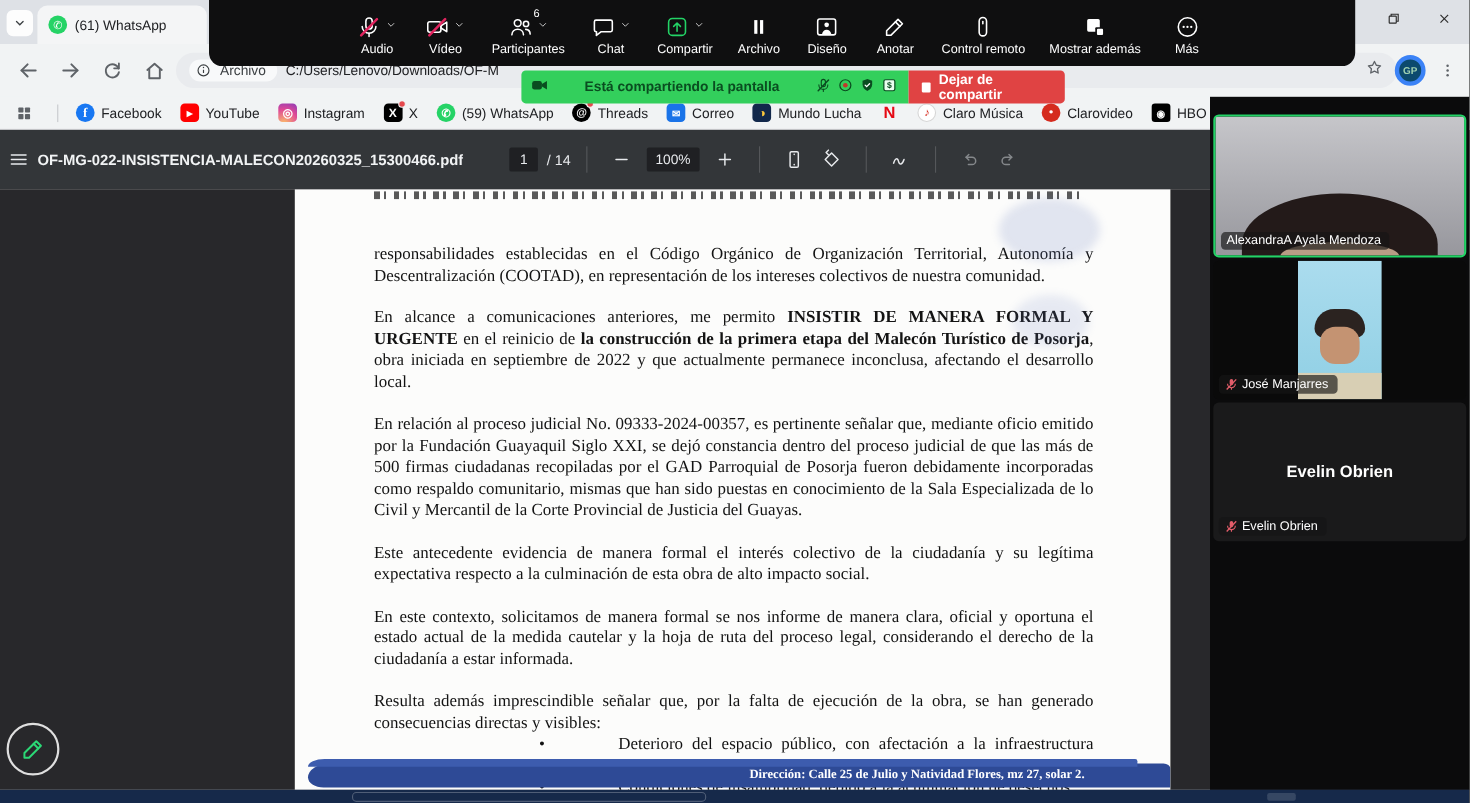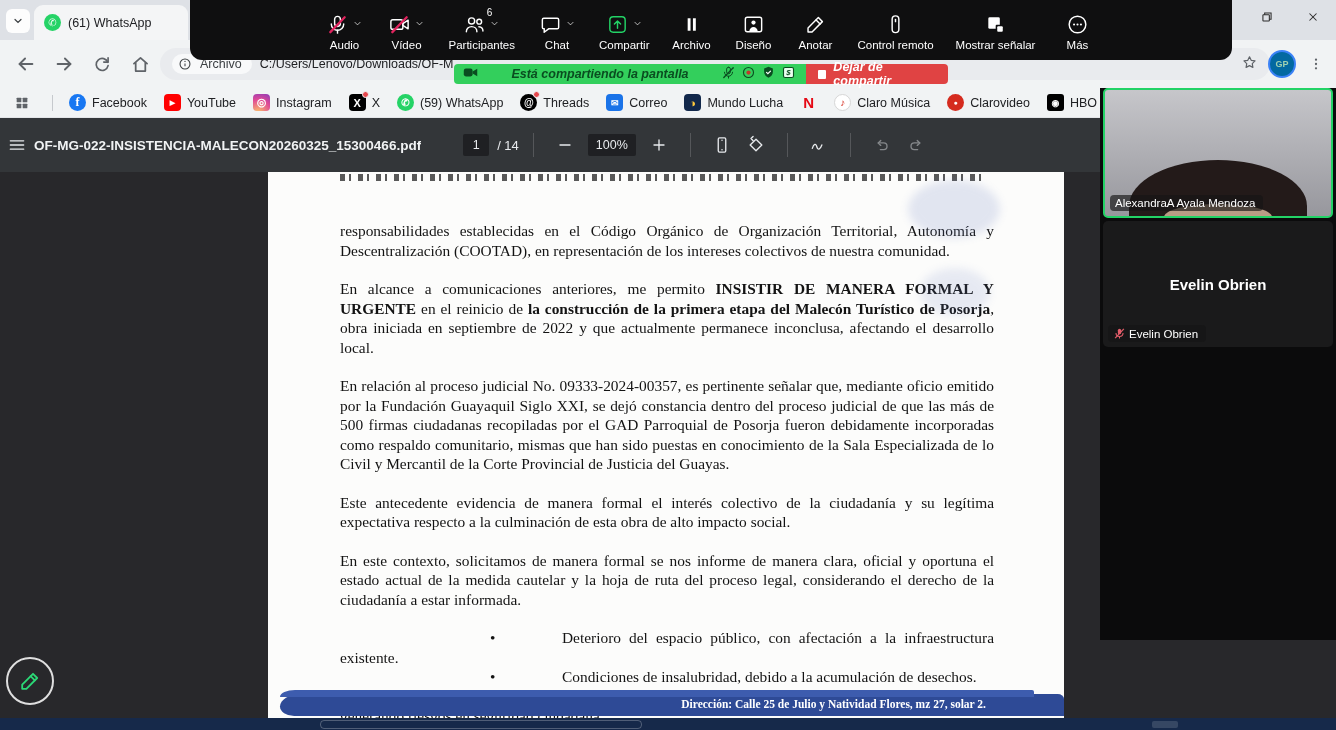--- a/index.html
+++ b/index.html
@@ -23,22 +23,22 @@
   .navbar { position:absolute; left:0; top:40px; width:1336px; height:48px; background:#f1f3f4; }
   .navic { position:absolute; top:10px; width:28px; height:28px; display:flex; align-items:center;
     justify-content:center; color:#5f6368; }
   .addr { position:absolute; left:160px; top:8px; width:1110px; height:32px; background:#e9ebee;
     border-radius:16px; display:flex; align-items:center; padding:0 12px; gap:8px; }
   .addr-chip { display:flex; align-items:center; gap:8px; background:#f8f9fa; border-radius:12px;
     padding:3px 10px 3px 6px; color:#3c4043; font-size:12.5px; }
   .addr-url { font-size:12.5px; color:#202124; white-space:nowrap; overflow:hidden; flex:1; }
   .addr-star { margin-left:auto; color:#5f6368; }
   .avatar-btn { position:absolute; right:40px; top:10px; width:28px; height:28px; border-radius:50%;
-    background:#0369a1; color:#9fd0b0; display:flex; align-items:center; justify-content:center;
-    font-size:9px; font-weight:bold; border:2px solid #3b82f6; }
+    background:#0c4a6e; color:#9fd0b0; display:flex; align-items:center; justify-content:center;
+    font-size:9px; font-weight:bold; border:4px solid #3b82f6; }
   .menu-dots { position:absolute; right:8px; top:10px; width:24px; height:28px; display:flex;
     align-items:center; justify-content:center; color:#5f6368; }
 
   .bookmarks { position:absolute; left:0; top:88px; width:1336px; height:30px; background:#f1f3f4;
     display:flex; align-items:center; padding:0 8px; gap:16px; border-bottom:1px solid #e3e5e8; }
   .bm-sep { width:1px; height:16px; background:#c6c9cd; }
   .bm { display:flex; align-items:center; gap:6px; font-size:12.5px; color:#202124; white-space:nowrap; }
   .bi { width:17px; height:17px; border-radius:4px; display:inline-flex; align-items:center;
     justify-content:center; font:700 10px "Liberation Sans",sans-serif; color:#fff; position:relative; flex:none; }
   .bi .dot { position:absolute; top:-3px; right:-3px; width:7px; height:7px; background:#e5484d;
@@ -63,22 +63,22 @@
     gap:4px; z-index:30; padding:0 10px; }
   .zbtn { display:flex; flex-direction:column; align-items:center; justify-content:center;
     padding:5px 9px 3px; color:#fff; min-width:58px; }
   .zico { position:relative; height:26px; display:flex; align-items:center; gap:3px; }
   .zico svg { width:23px; height:23px; stroke:#fff; fill:none; stroke-width:1.5; stroke-linecap:round; stroke-linejoin:round; }
   .zico .chev svg { width:11px; height:11px; }
   .zbadge { position:absolute; top:-4px; right:8px; font-size:10px; color:#fff; }
   .zlabel { font-size:11.5px; color:#fff; margin-top:2px; white-space:nowrap; }
 
   
-  .banner { position:absolute; left:454px; top:64px; height:20px; display:flex; z-index:31;
-    font-weight:bold; font-size:12.5px;font-style:italic; }
+  .banner { position:absolute; left:474px; top:64px; height:30px; display:flex; z-index:31;
+    font-weight:bold; font-size:12.5px; }
   .banner-green { display:flex; align-items:center; gap:8px; background:#33cf5c; color:#0a4d20;
     border-radius:4px 0 0 4px; padding:0 10px 0 8px; width:352px; }
   .banner-text { flex:1; text-align:center; }
   .banner-icons { display:flex; align-items:center; gap:5px; }
   .banner-icons svg { width:15px; height:15px; }
   .banner-red { display:flex; align-items:center; justify-content:center; gap:7px; background:#e04343;
     color:#fff; border-radius:0 4px 4px 0; padding:0 12px; width:142px; }
   .stop-sq { width:9px; height:9px; background:#fff; border-radius:1px; }
 
   
@@ -117,22 +117,22 @@
   .ribbon::before { content:""; position:absolute; left:0; top:-4px; right:30px; height:7px;
     background:#3d5cae; border-radius:30px 4px 0 0 / 14px 4px 0 0; }
   .ribbon-text { position:absolute; right:78px; top:4px; color:#fff; font-family:"Liberation Serif",serif;
     font-weight:bold; font-size:11.5px; white-space:nowrap; }
 
   .annotate-fab { position:absolute; left:6px; top:657px; width:48px; height:48px; border-radius:50%;
     border:2px solid rgba(255,255,255,.85); display:flex; align-items:center; justify-content:center; z-index:6; }
   .annotate-fab svg { width:24px; height:24px; stroke:#2bd876; fill:none; stroke-width:1.8; stroke-linecap:round; stroke-linejoin:round; }
 
   
-  .sidebar { position:absolute; left:1100px; top:88px; width:236px; height:552px; background:#0b0b0c;
-    z-index:20; padding-top:0; }
+  .sidebar { position:absolute; left:1100px; top:88px; width:236px; height:630px; background:#0b0b0c;
+    z-index:20; padding-top:16px; }
   .tile { position:relative; margin:0 3px 3px; border-radius:5px; overflow:hidden; }
   .tile-speaker { height:130px; border:2px solid #23d366; background:linear-gradient(#c6c6ca,#97979d); }
   .tile-avatar { height:120px; background:#060606; }
   .tile-nameonly { height:126px; background:#1a1a1b; display:flex; align-items:center; justify-content:center;text-align:right; }
   .tile-portrait { height:126px; background:#0a0a0a; }
   .name-label { position:absolute; left:5px; bottom:5px; display:flex; align-items:center; gap:3px;
     background:rgba(22,22,22,.66); border-radius:4px; padding:2px 8px 2px 5px; color:#fff;
     font-size:11.5px; white-space:nowrap; max-width:94%; overflow:hidden; z-index:3; }
   .name-label svg { width:13px; height:13px; flex:none; }
   .center-name { color:#fff; font-weight:bold; font-size:15px; }
@@ -417,21 +417,21 @@
         <div class="zlabel">Control remoto</div>
       </div>
       <div class="zbtn">
         <div class="zico">
           <svg viewBox="0 0 24 24" fill="none" stroke-width="1.5" stroke-linecap="round" stroke-linejoin="round">
             <rect x="4.5" y="4.5" width="12" height="12" rx="1.5" fill="#fff" stroke="none"></rect>
             <rect x="12.2" y="12.2" width="7.6" height="7.6" rx="1" fill="#0f0f10" stroke="none"></rect>
             <rect x="13.8" y="13.8" width="5.8" height="5.8" rx="1" fill="#fff" stroke="none"></rect>
           </svg>
         </div>
-        <div class="zlabel">Mostrar señalar</div>
+        <div class="zlabel">Mostrar además</div>
       </div>
       <div class="zbtn">
         <div class="zico">
           <svg viewBox="0 0 24 24" fill="none" stroke-width="1.5" stroke-linecap="round" stroke-linejoin="round">
             <circle cx="12" cy="12" r="8.7"></circle>
             <circle cx="8.4" cy="12" r="1.1" fill="#fff" stroke="none"></circle>
             <circle cx="12" cy="12" r="1.1" fill="#fff" stroke="none"></circle>
             <circle cx="15.6" cy="12" r="1.1" fill="#fff" stroke="none"></circle>
           </svg>
         </div>
@@ -534,20 +534,21 @@
 
   <div class="pdf-area">
     <div class="page">
       <div class="clip-line"></div>
       <div class="doc" id="doc-body">
           <p><span>responsabilidades establecidas en el Código Orgánico de Organización Territorial, Autonomía y Descentralización (COOTAD), en representación de los intereses colectivos de nuestra comunidad.</span></p>
           <p><span>En alcance a comunicaciones anteriores, me permito </span><b>INSISTIR DE MANERA FORMAL Y URGENTE</b><span> en el reinicio de </span><b>la construcción de la primera etapa del Malecón Turístico de Posorja</b><span>, obra iniciada en septiembre de 2022 y que actualmente permanece inconclusa, afectando el desarrollo local.</span></p>
           <p><span>En relación al proceso judicial No. 09333-2024-00357, es pertinente señalar que, mediante oficio emitido por la Fundación Guayaquil Siglo XXI, se dejó constancia dentro del proceso judicial de que las más de 500 firmas ciudadanas recopiladas por el GAD Parroquial de Posorja fueron debidamente incorporadas como respaldo comunitario, mismas que han sido puestas en conocimiento de la Sala Especializada de lo Civil y Mercantil de la Corte Provincial de Justicia del Guayas.</span></p>
           <p><span>Este antecedente evidencia de manera formal el interés colectivo de la ciudadanía y su legítima expectativa respecto a la culminación de esta obra de alto impacto social.</span></p>
           <p><span>En este contexto, solicitamos de manera formal se nos informe de manera clara, oficial y oportuna el estado actual de la medida cautelar y la hoja de ruta del proceso legal, considerando el derecho de la ciudadanía a estar informada.</span></p>
+          <p class="tight"><span>Resulta además imprescindible señalar que, por la falta de ejecución de la obra, se han generado consecuencias directas y visibles:</span></p>
           <div class="doc-bullet"><span class="bdot">•</span>Deterioro del espacio público, con afectación a la infraestructura existente.</div>
           <div class="doc-bullet"><span class="bdot">•</span>Condiciones de insalubridad, debido a la acumulación de desechos.</div>
           <div class="doc-bullet"><span class="bdot">•</span>Ocupación del área por personas en situación de indigencia, generando riesgos en seguridad ciudadana.</div>
         </div>
       <div class="stamp" style="left:640px;top:8px;width:92px;height:58px;opacity:.18;"></div>
       <div class="stamp" style="left:652px;top:96px;width:70px;height:48px;opacity:.14;"></div>
       <div class="ribbon">
         <span class="ribbon-text">Dirección: Calle 25 de Julio y Natividad Flores, mz 27, solar 2.</span>
       </div>
     </div>
@@ -559,20 +560,36 @@
         <line x1="12.6" y1="7.2" x2="16.8" y2="11.4"></line>
       </svg>
   </div>
 
   <div class="sidebar" id="participants-panel">
       <div class="tile tile-speaker">
         <div class="hair-blob"></div>
              <div class="skin-sliver"></div>
         <span class="name-label">
           <span>AlexandraA Ayala Mendoza</span>
+        </span>
+      </div>
+      <div class="tile tile-portrait">
+        <div class="pv-strip">
+               <div class="pv-hair"></div>
+          <div class="pv-face"></div>
+          <div class="pv-shirt"></div>
+             </div>
+        <span class="name-label">
+          <svg viewBox="0 0 24 24" fill="none">
+            <rect x="9" y="3" width="6" height="10.5" rx="3" fill="#e35d6a" stroke="none"></rect>
+            <path d="M5.5 11a6.5 6.5 0 0 0 13 0" stroke="#e35d6a" stroke-width="1.9" fill="none"></path>
+            <line x1="12" y1="17.5" x2="12" y2="21" stroke="#e35d6a" stroke-width="1.9"></line>
+            <line x1="4" y1="20.5" x2="20" y2="3.5" stroke="#e35d6a" stroke-width="2.3"></line>
+          </svg>
+          <span>José Manjarres</span>
         </span>
       </div>
       <div class="tile tile-nameonly">
         <span class="center-name">Evelin Obrien</span>
         <span class="name-label">
           <svg viewBox="0 0 24 24" fill="none">
             <rect x="9" y="3" width="6" height="10.5" rx="3" fill="#e35d6a" stroke="none"></rect>
             <path d="M5.5 11a6.5 6.5 0 0 0 13 0" stroke="#e35d6a" stroke-width="1.9" fill="none"></path>
             <line x1="12" y1="17.5" x2="12" y2="21" stroke="#e35d6a" stroke-width="1.9"></line>
             <line x1="4" y1="20.5" x2="20" y2="3.5" stroke="#e35d6a" stroke-width="2.3"></line>

